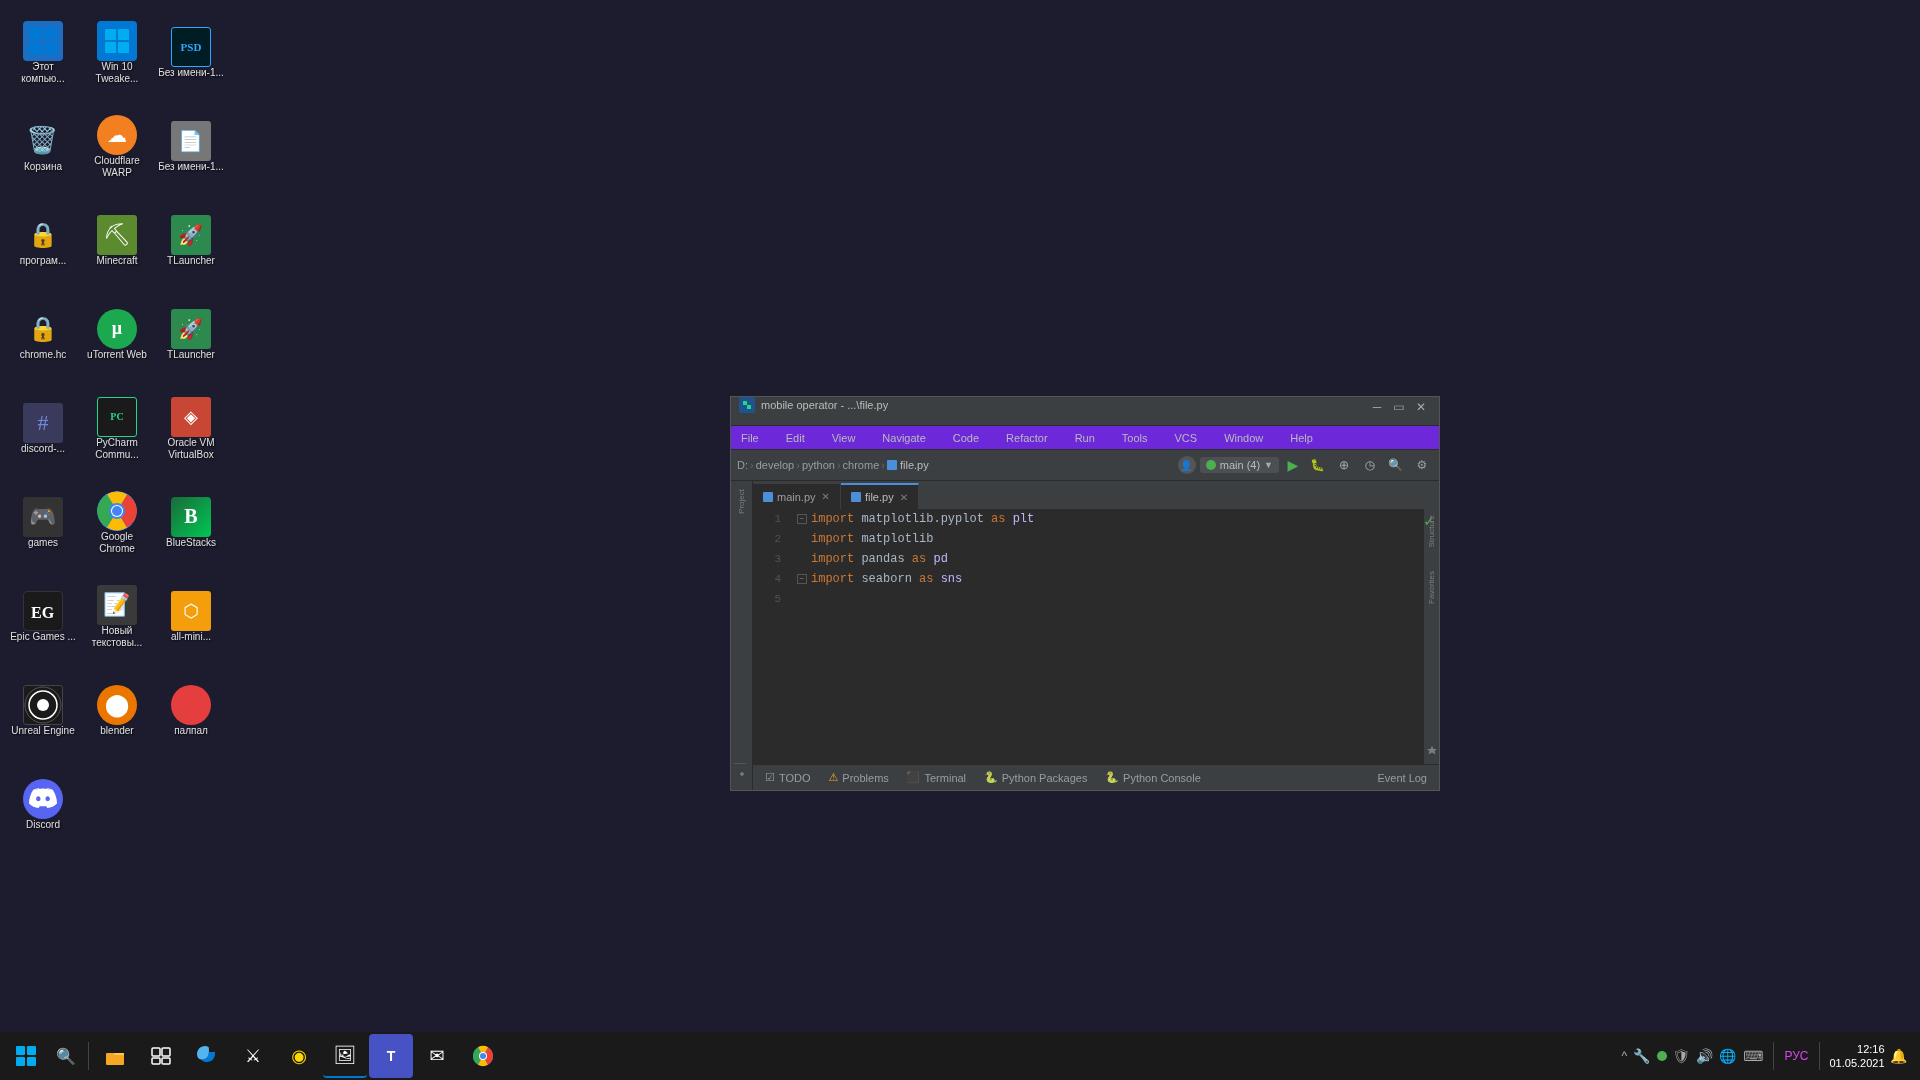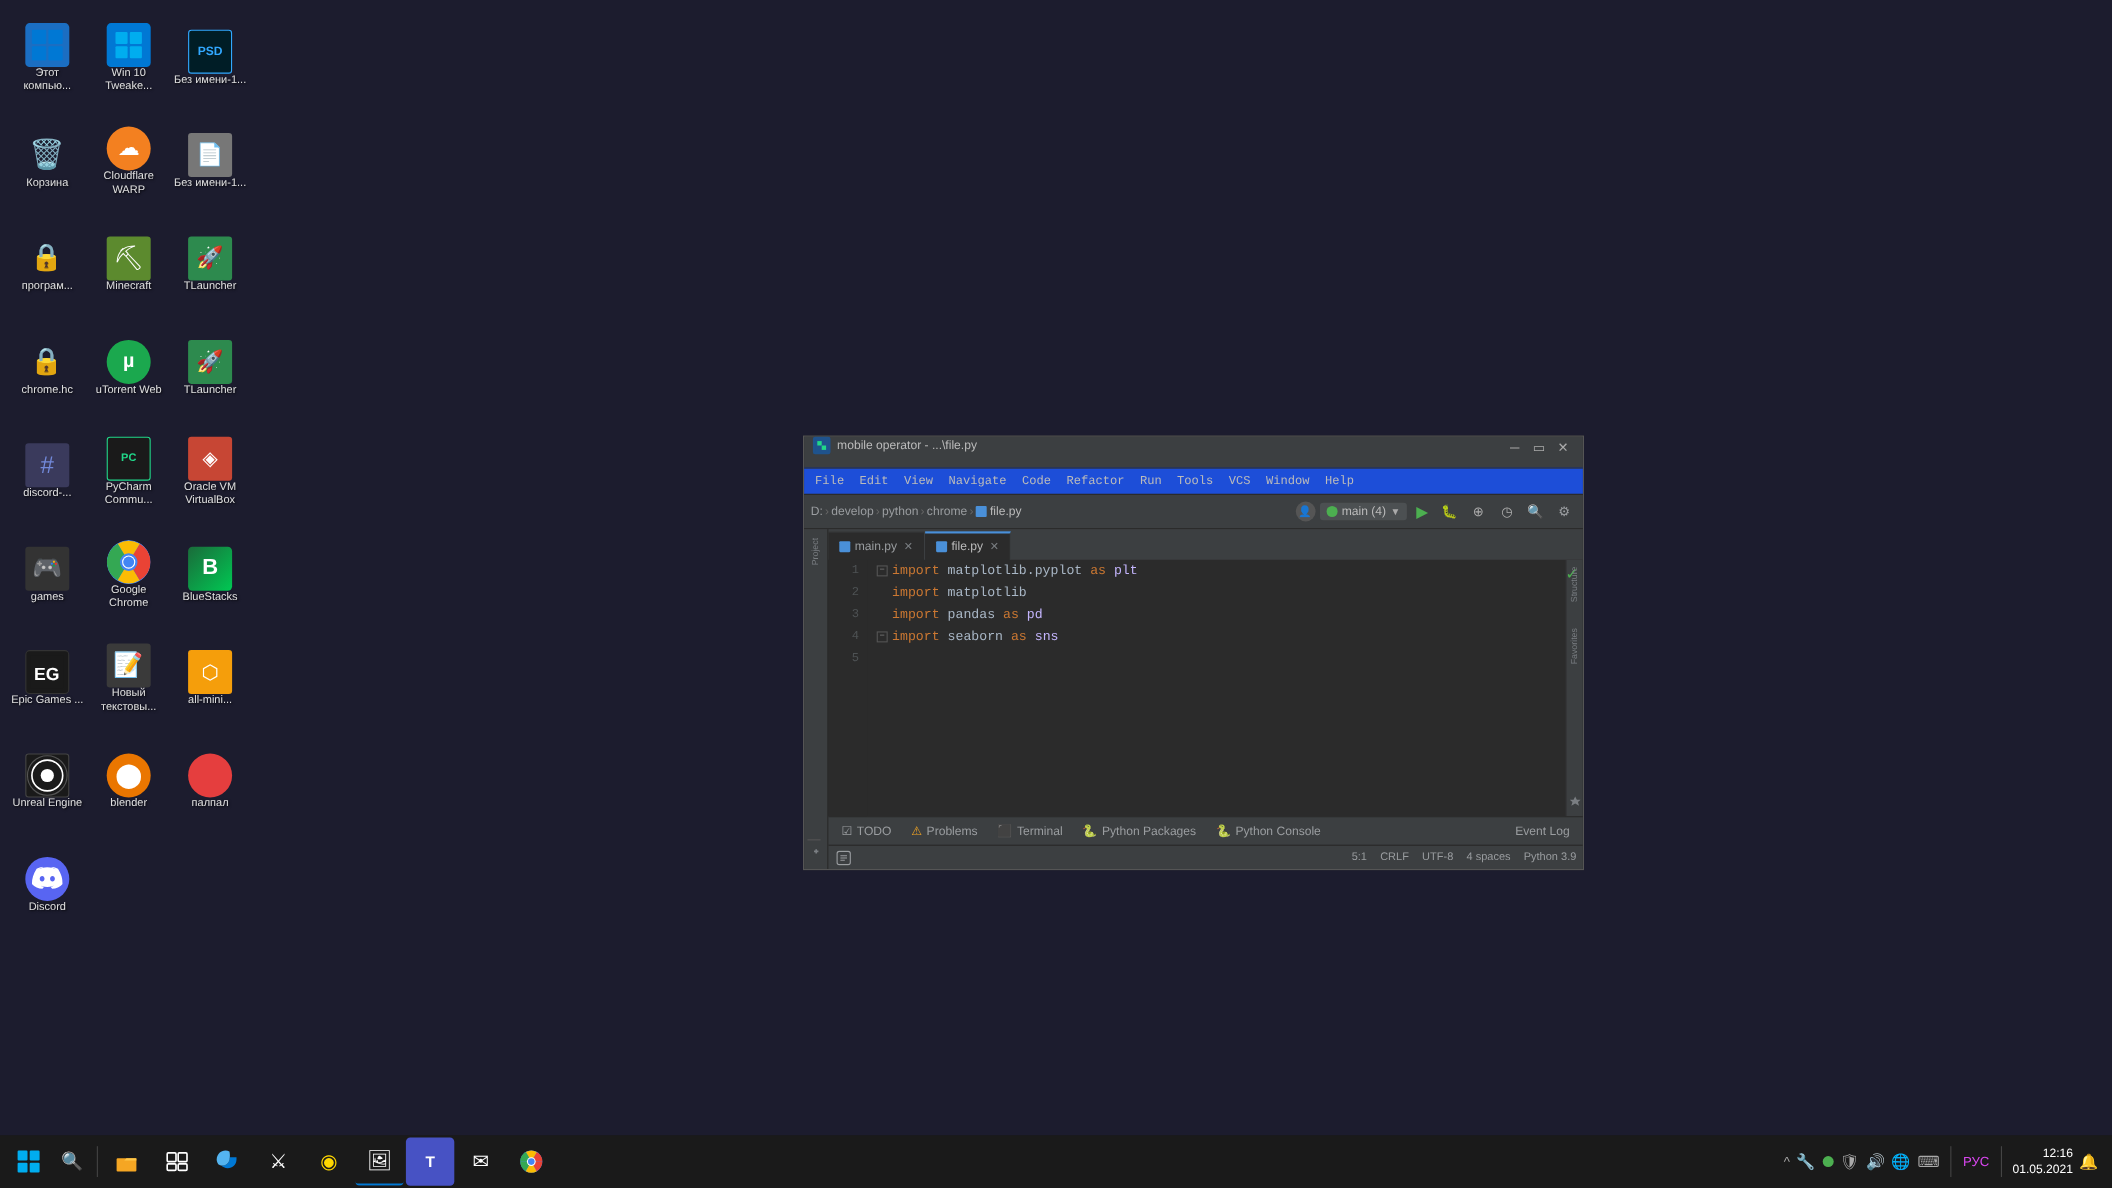--- a/index.html
+++ b/index.html
@@ -49,20 +49,21 @@
 
     .icon-img {
       width: 40px;
       height: 40px;
       display: flex;
       align-items: center;
       justify-content: center;
       margin-bottom: 0;
       border-radius: 4px;
       font-size: 22px;
+      font-family: Liberation Serif, serif;
     }
 
     .icon-label {
       font-size: 10px;
       color: #e0e0e0;
       text-align: center;
       line-height: 1.2;
       text-shadow: 1px 1px 2px rgba(0,0,0,0.8);
       max-width: 68px;
       word-break: break-word;
@@ -198,28 +199,27 @@
       align-items: center;
       justify-content: center;
       font-size: 12px;
       color: #aaa;
       cursor: pointer;
       border-radius: 2px;
     }
 
     .ide-menubar {
       height: 24px;
-      background: #1d4ed8;
+      background: #6d28d9;
       display: flex;
       align-items: center;
       padding: 0 4px;
-      gap: 2px;
+      gap: 15px;
       flex-shrink: 0;
       border-top: 1px solid #2b2b2b;
-      font-family: Liberation Mono, monospace;
     }
 
     .ide-menu-item {
       font-size: 11px;
       color: #bbbbbb;
       padding: 2px 6px;
       cursor: pointer;
       border-radius: 2px;
     }
 
@@ -855,39 +855,20 @@
           </div>
           <div class="ide-bottom-tab">
             <span>🐍</span>
             <span>Python Console</span>
           </div>
           <div class="ide-bottom-tab ide-bottom-right">
             <span>Event Log</span>
           </div>
         </div>
 
-        <div class="ide-statusbar">
-          <div class="ide-status-left">
-            <div style="width:16px;height:16px;display:flex;align-items:center;justify-content:center;cursor:pointer;">
-              <svg width="14" height="14" viewBox="0 0 14 14" fill="#9a9da0">
-                <rect x="1" y="1" width="12" height="12" rx="2" fill="none" stroke="#9a9da0" stroke-width="1"></rect>
-                <line x1="4" y1="5" x2="10" y2="5" stroke="#9a9da0" stroke-width="1"></line>
-                <line x1="4" y1="7" x2="10" y2="7" stroke="#9a9da0" stroke-width="1"></line>
-                <line x1="4" y1="9" x2="8" y2="9" stroke="#9a9da0" stroke-width="1"></line>
-              </svg>
-            </div>
-          </div>
-          <div class="ide-status-right">
-            <span class="ide-status-item">5:1</span>
-            <span class="ide-status-item">CRLF</span>
-            <span class="ide-status-item">UTF-8</span>
-            <span class="ide-status-item">4 spaces</span>
-            <span class="ide-status-item">Python 3.9</span>
-          </div>
-        </div>
 
       </div>
     </div>
   </div>
 
   <div class="taskbar">
 
     <div class="taskbar-start">
       <div class="win-logo" style="width:20px;height:20px;">
         <div class="win-logo-pane" style="background:#00adef;"></div>

